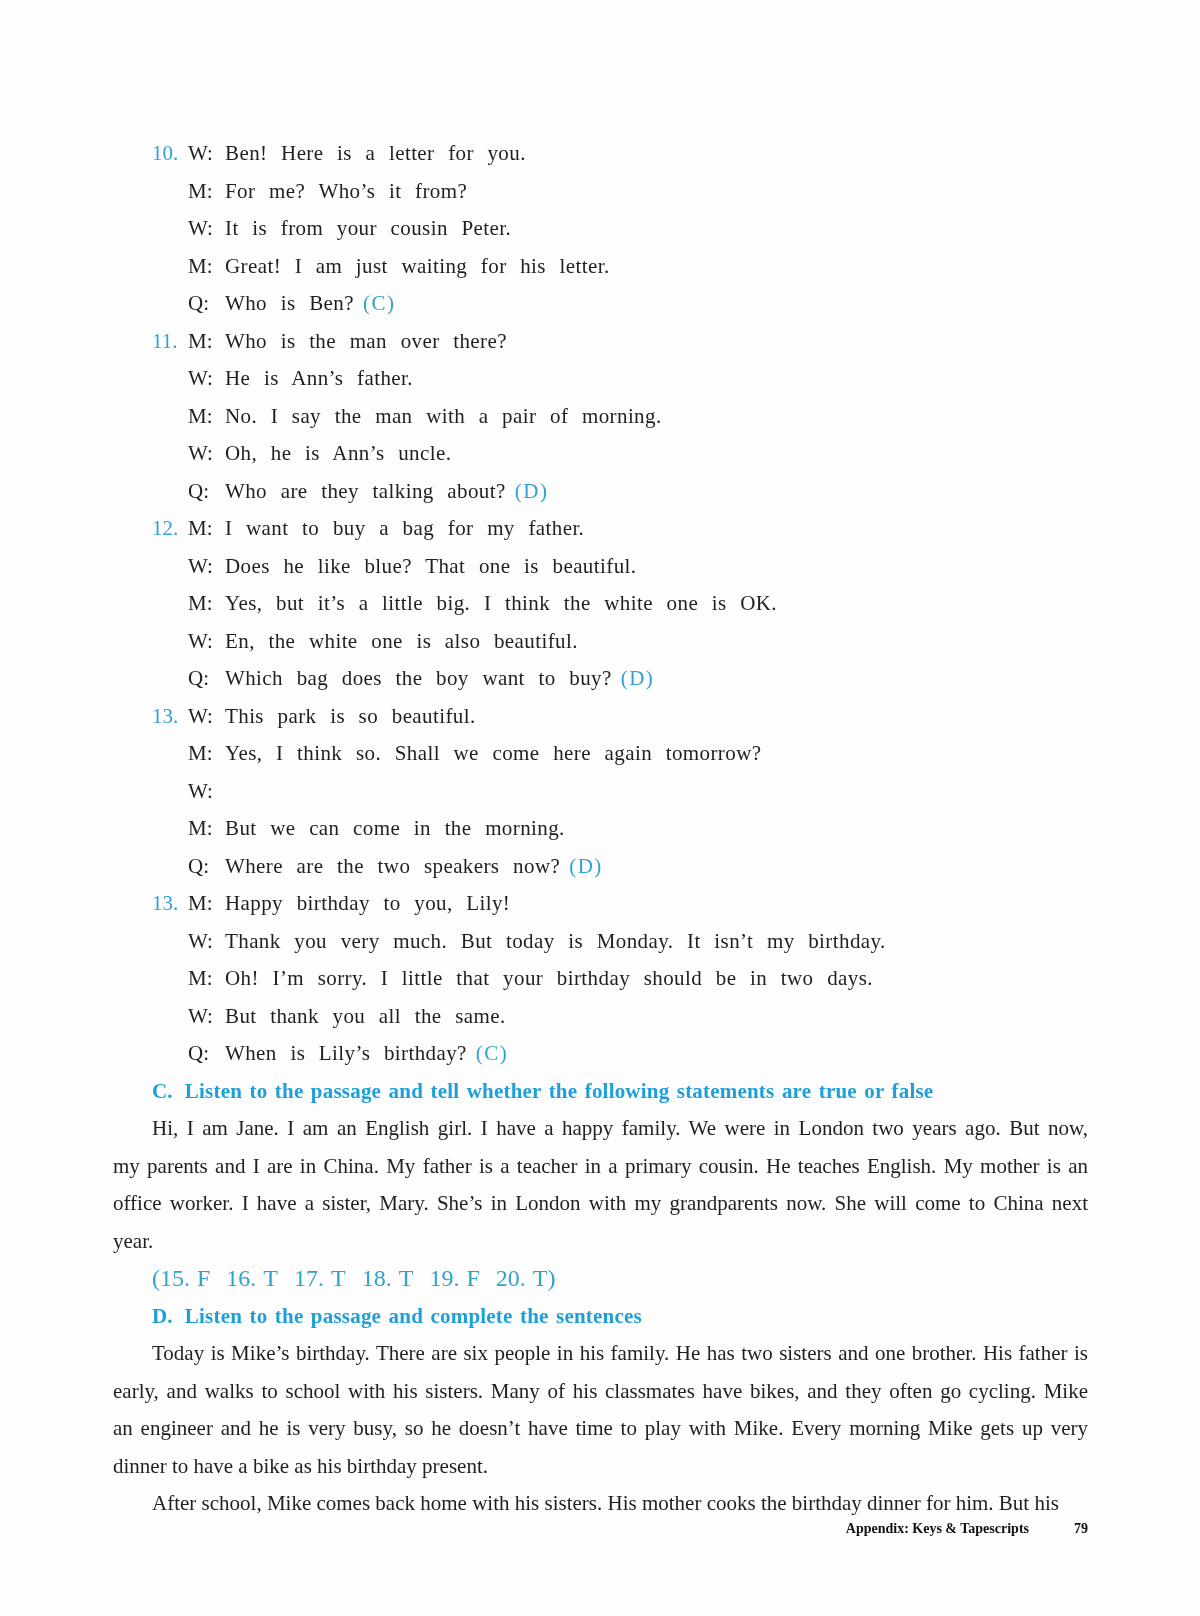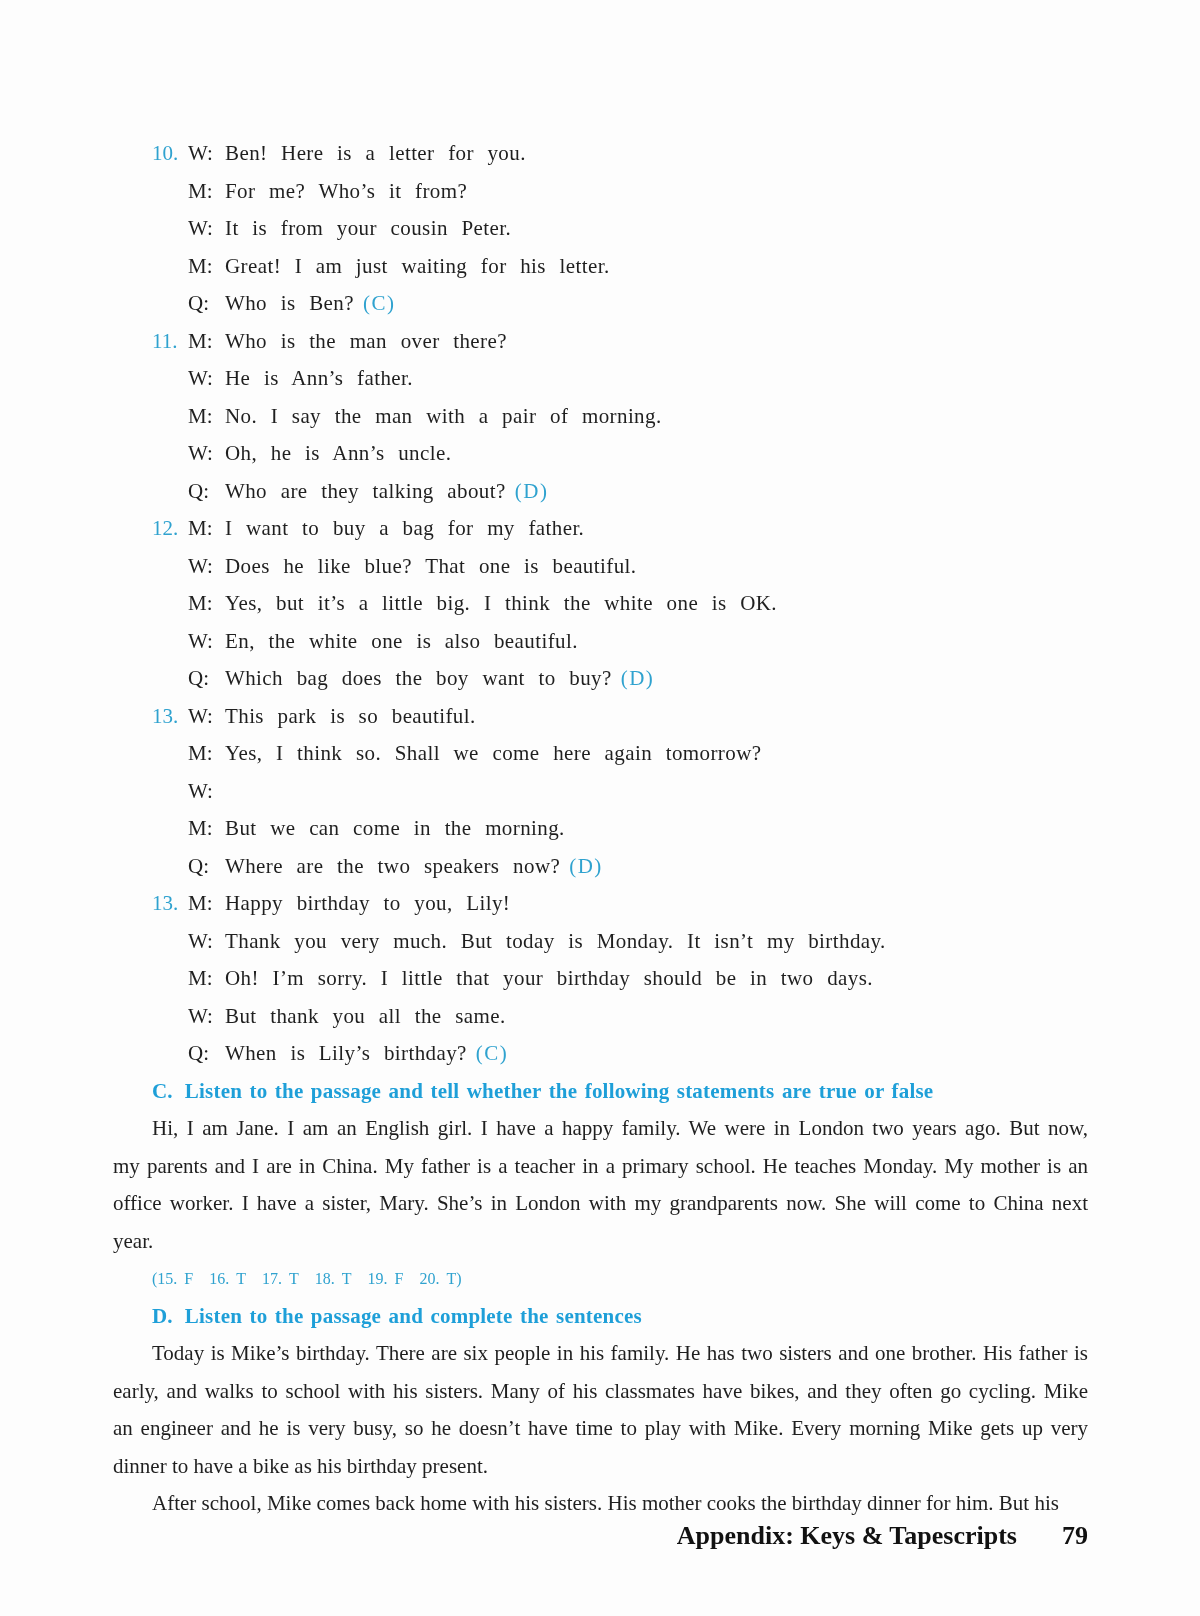--- a/index.html
+++ b/index.html
@@ -43,30 +43,30 @@
     text-align: justify;
     text-align-last: justify;
   }
   .passage-line.first { padding-left: 39px; }
   .passage-line.last  { text-align-last: left; }
   
   .answers-line {
     height: 37.5px;
     padding-left: 39px;
     color: var(--accent, #2fa2cf);
-    font-size: 16px;
+    font-size: 24px;
   }
   .answers-line .ak-item { margin-right: 16px; }
   .answers-line .ak-num  { margin-right: 7px; }
   
   .footer {
     position: absolute;
     right: 112px;
     top: 1521px;
-    font-size: 26px;
+    font-size: 14px;
     font-weight: bold;
     color: #111111;
   }
   .footer .page-num { margin-left: 45px; }
 </style>
 </head>
 <body>
 
 <div class="page">
   <div class="content">
@@ -187,21 +187,21 @@
           </div>
         </div>
       </div>
 
     <div class="heading">
       <span class="h-label">C.</span><span>Listen to the passage and tell whether the following statements are true or false</span>
     </div>
 
     <div id="passage-c">
         <div class="passage-line first">Hi, I am Jane. I am an English girl. I have a happy family. We were in London two years ago. But now,</div>
-        <div class="passage-line">my parents and I are in China. My father is a teacher in a primary school. He teaches Monday. My mother is an</div>
+        <div class="passage-line">my parents and I are in China. My father is a teacher in a primary cousin. He teaches English. My mother is an</div>
         <div class="passage-line">office worker. I have a sister, Mary. She’s in London with my grandparents now. She will come to China next</div>
         <div class="passage-line last">year.</div>
       </div>
 
     <div class="answers-line" id="answers-c"><span class="ak-paren">(</span><span class="ak-item"><span class="ak-num">15.</span><span class="ak-val">F</span></span><span class="ak-item"><span class="ak-num">16.</span><span class="ak-val">T</span></span><span class="ak-item"><span class="ak-num">17.</span><span class="ak-val">T</span></span><span class="ak-item"><span class="ak-num">18.</span><span class="ak-val">T</span></span><span class="ak-item"><span class="ak-num">19.</span><span class="ak-val">F</span></span><span class="ak-item-last"><span class="ak-num">20.</span><span class="ak-val">T</span></span><span class="ak-paren">)</span></div>
 
     <div class="heading">
       <span class="h-label">D.</span><span>Listen to the passage and complete the sentences</span>
     </div>
 

